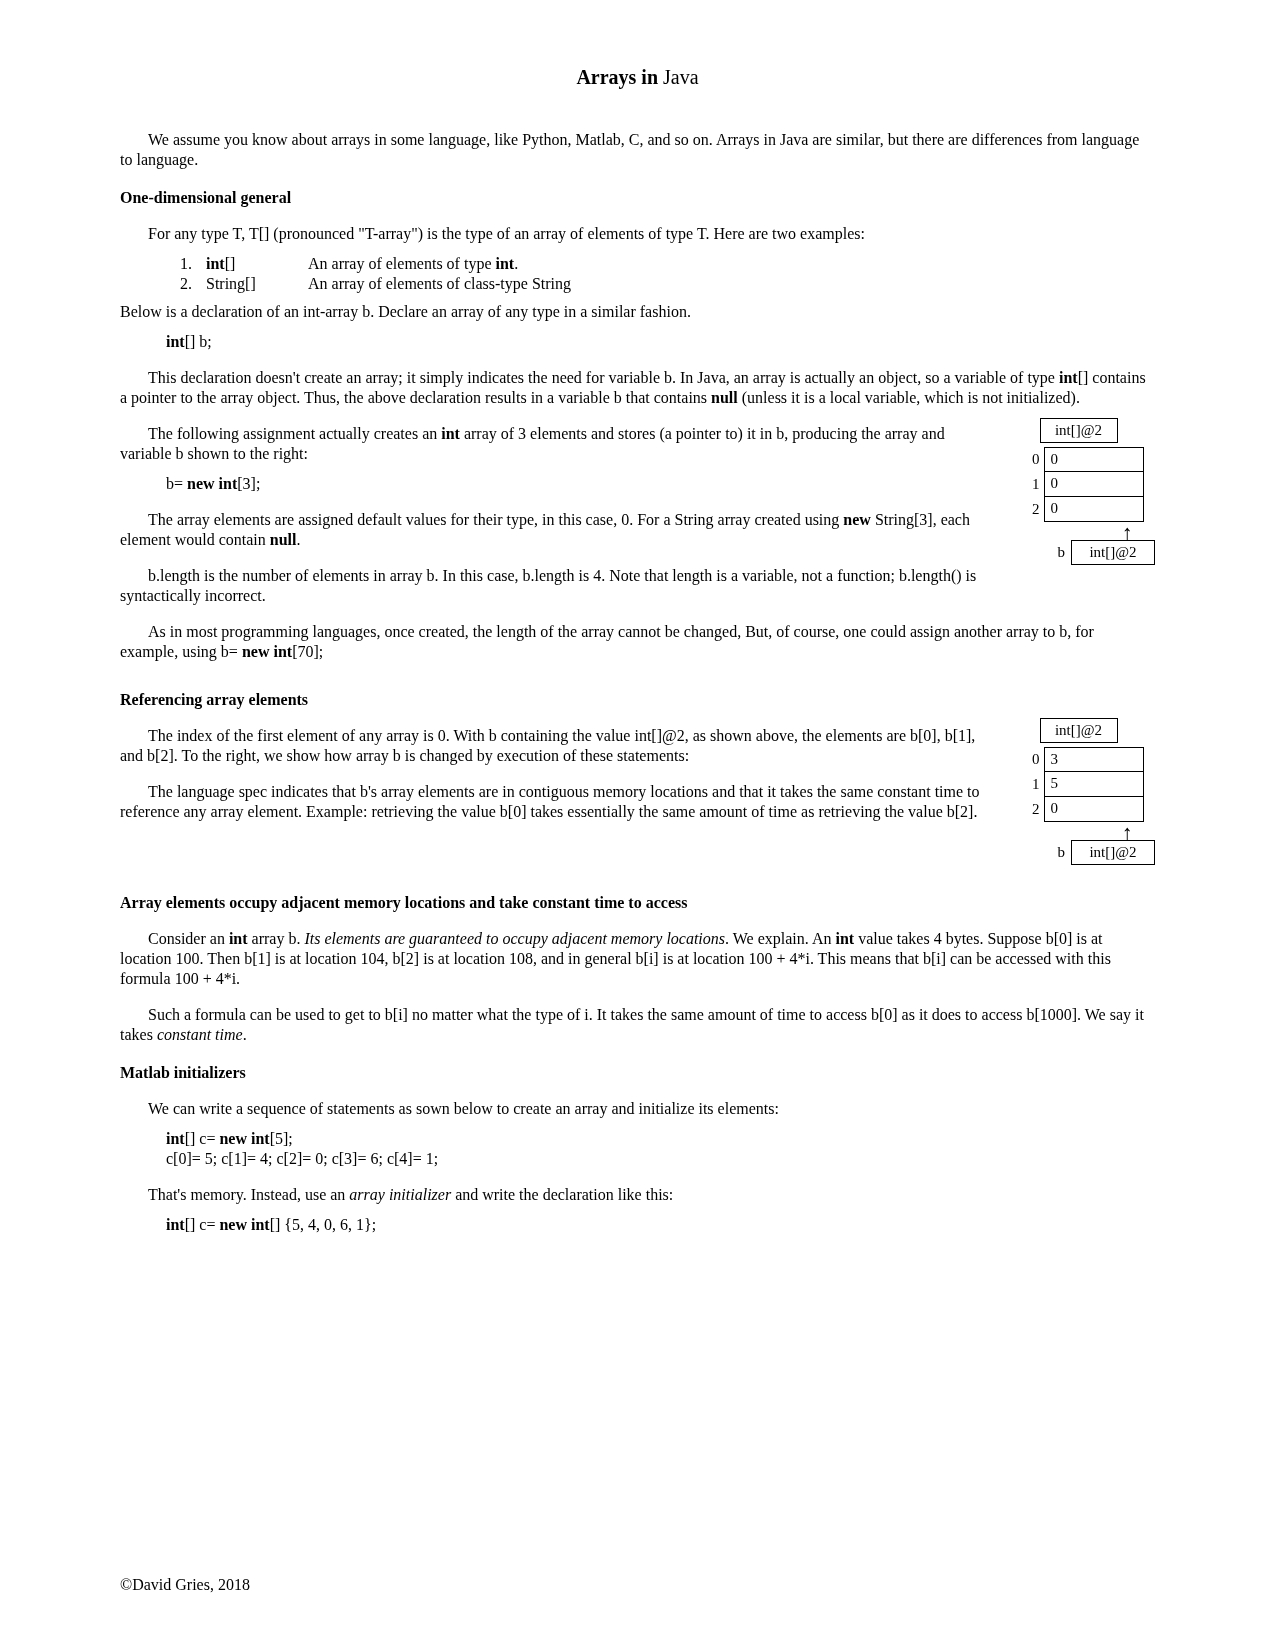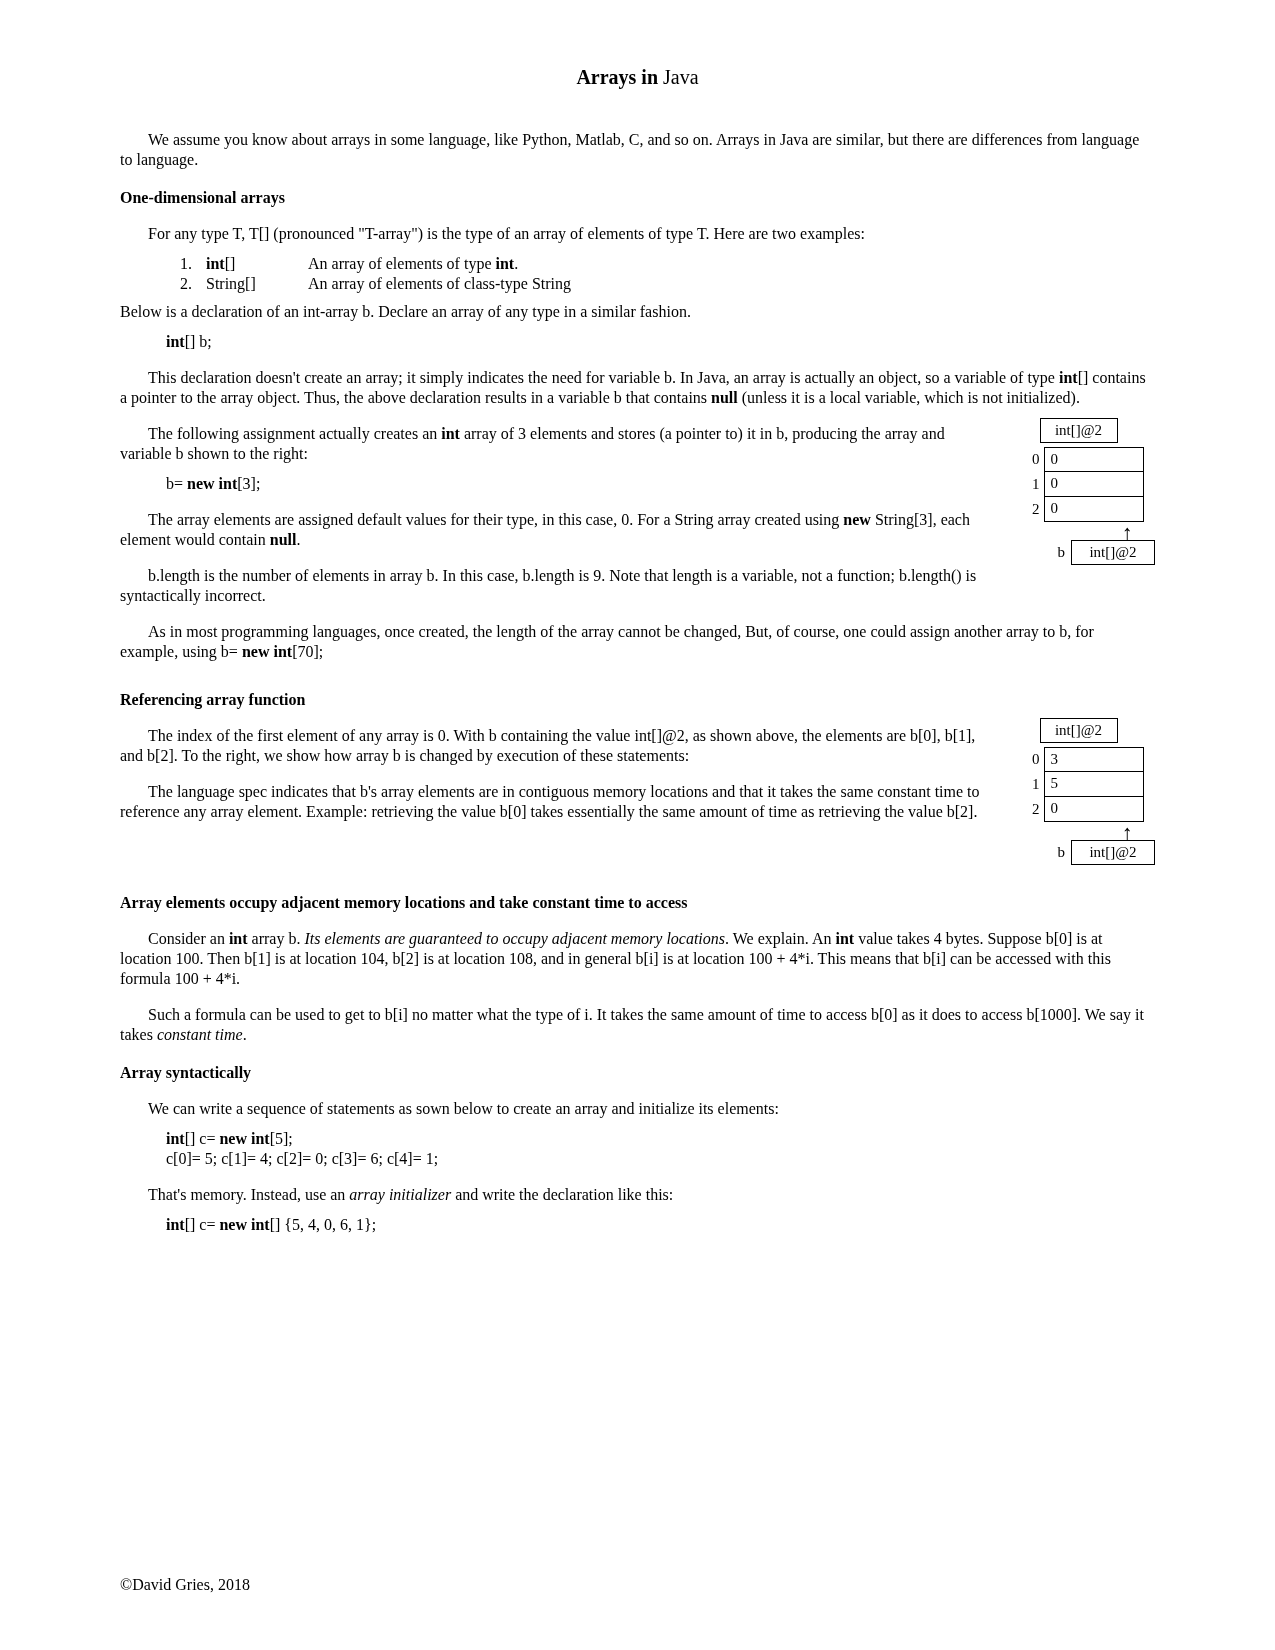--- a/index.html
+++ b/index.html
@@ -101,21 +101,21 @@
     left: 120px;
   }
 </style>
 </head>
 <body>
 
 <h1><b>Arrays in</b><span> Java</span></h1>
 
 <p class="body">We assume you know about arrays in some language, like Python, Matlab, C, and so on. Arrays in Java are similar, but there are differences from language to language.</p>
 
-<div class="section">One-dimensional arrays</div>
+<div class="section">One-dimensional general</div>
 
 <p class="body">For any type T, T[] (pronounced "T-array") is the type of an array of elements of type T. Here are two examples:</p>
 
 <div class="list-block">
   <div class="list-row">
     <span class="list-num">1.</span>
     <span class="list-type"><b>int</b><span>[]</span></span>
     <span><span>An array of elements of type </span><b>int</b><span>.</span></span>
   </div>
   <div class="list-row">
@@ -151,27 +151,27 @@
     <span class="arr-ptr-box">int[]@2</span>
   </div>
 </div>
 
 <p class="body"><span>The following assignment actually creates an </span><b>int</b><span> array of 3 elements and stores (a pointer to) it in b, producing the array and variable b shown to the right:</span></p>
 
 <div class="code-block"><span>b= </span><b>new int</b><span>[3];</span></div>
 
 <p class="body"><span>The array elements are assigned default values for their type, in this case, 0. For a String array created using </span><b>new</b><span> String[3], each element would contain </span><b>null</b><span>.</span></p>
 
-<p class="body">b.length is the number of elements in array b. In this case, b.length is 9. Note that length is a variable, not a function; b.length() is syntactically incorrect.</p>
+<p class="body">b.length is the number of elements in array b. In this case, b.length is 4. Note that length is a variable, not a function; b.length() is syntactically incorrect.</p>
 
 <p class="body"><span>As in most programming languages, once created, the length of the array cannot be changed, But, of course, one could assign another array to b, for example, using b= </span><b>new int</b><span>[70];</span></p>
 
 <div class="clear"></div>
 
-<div class="section">Referencing array function</div>
+<div class="section">Referencing array elements</div>
 
 <div class="float-right arr-diagram">
   <div class="arr-tag">int[]@2</div>
   <div class="arr-row">
     <div class="arr-idx">0</div>
     <div class="arr-cell">3</div>
   </div>
   <div class="arr-row">
     <div class="arr-idx">1</div>
     <div class="arr-cell">5</div>
@@ -195,21 +195,21 @@
 <p class="body">The language spec indicates that b's array elements are in contiguous memory locations and that it takes the same constant time to reference any array element. Example: retrieving the value b[0] takes essentially the same amount of time as retrieving the value b[2].</p>
 
 <div class="clear"></div>
 
 <div class="section">Array elements occupy adjacent memory locations and take constant time to access</div>
 
 <p class="body"><span>Consider an </span><b>int</b><span> array b. </span><i>Its elements are guaranteed to occupy adjacent memory locations</i><span>. We explain. An </span><b>int</b><span> value takes 4 bytes. Suppose b[0] is at location 100. Then b[1] is at location 104, b[2] is at location 108, and in general b[i] is at location 100 + 4*i. This means that b[i] can be accessed with this formula 100 + 4*i.</span></p>
 
 <p class="body"><span>Such a formula can be used to get to b[i] no matter what the type of i. It takes the same amount of time to access b[0] as it does to access b[1000]. We say it takes </span><i>constant time</i><span>.</span></p>
 
-<div class="section">Array syntactically</div>
+<div class="section">Matlab initializers</div>
 
 <p class="body">We can write a sequence of statements as sown below to create an array and initialize its elements:</p>
 
 <div class="code-block">
   <div><b>int</b><span>[] c= </span><b>new int</b><span>[5];</span></div>
   <div>c[0]= 5; c[1]= 4; c[2]= 0; c[3]= 6; c[4]= 1;</div>
 </div>
 
 <p class="body"><span>That's memory. Instead, use an </span><i>array initializer</i><span> and write the declaration like this:</span></p>
 

